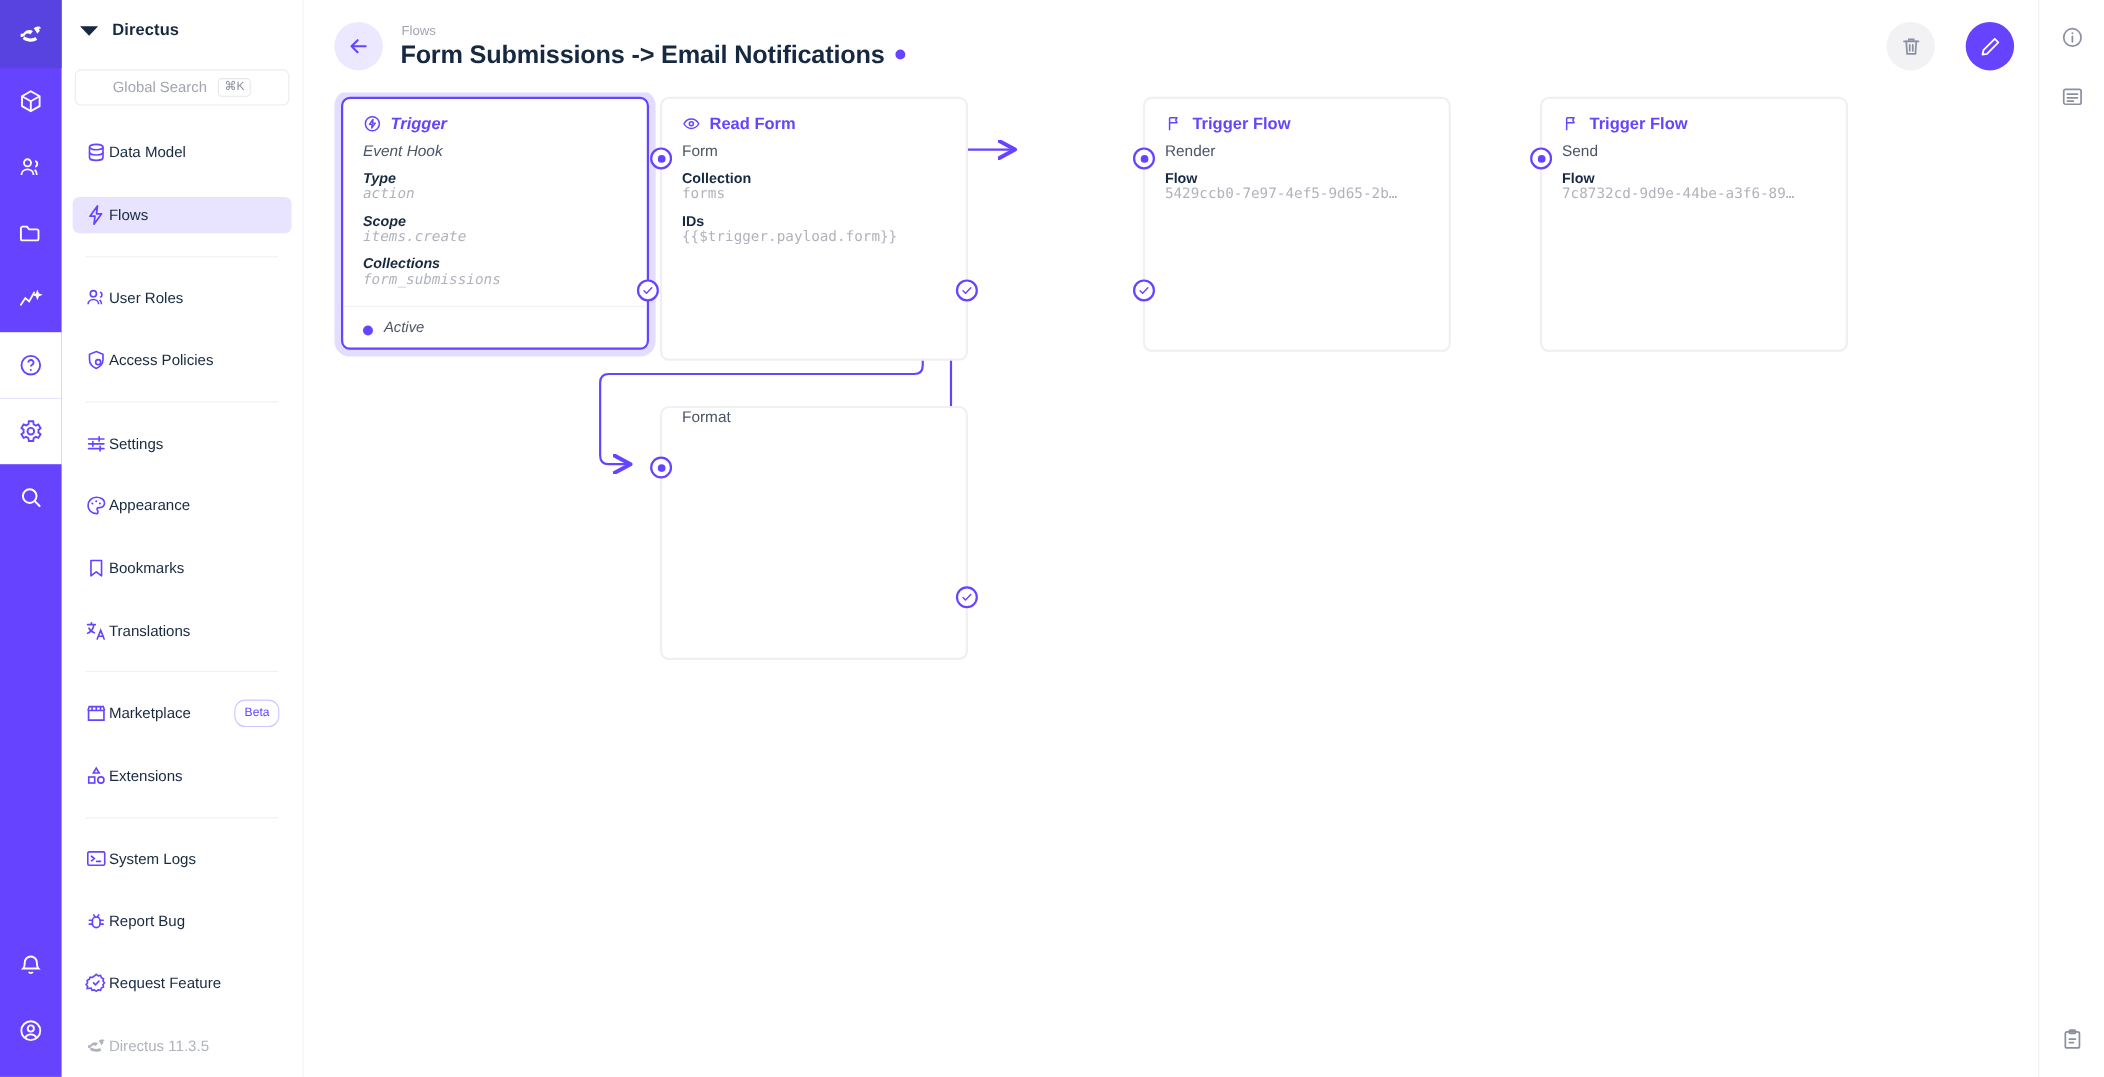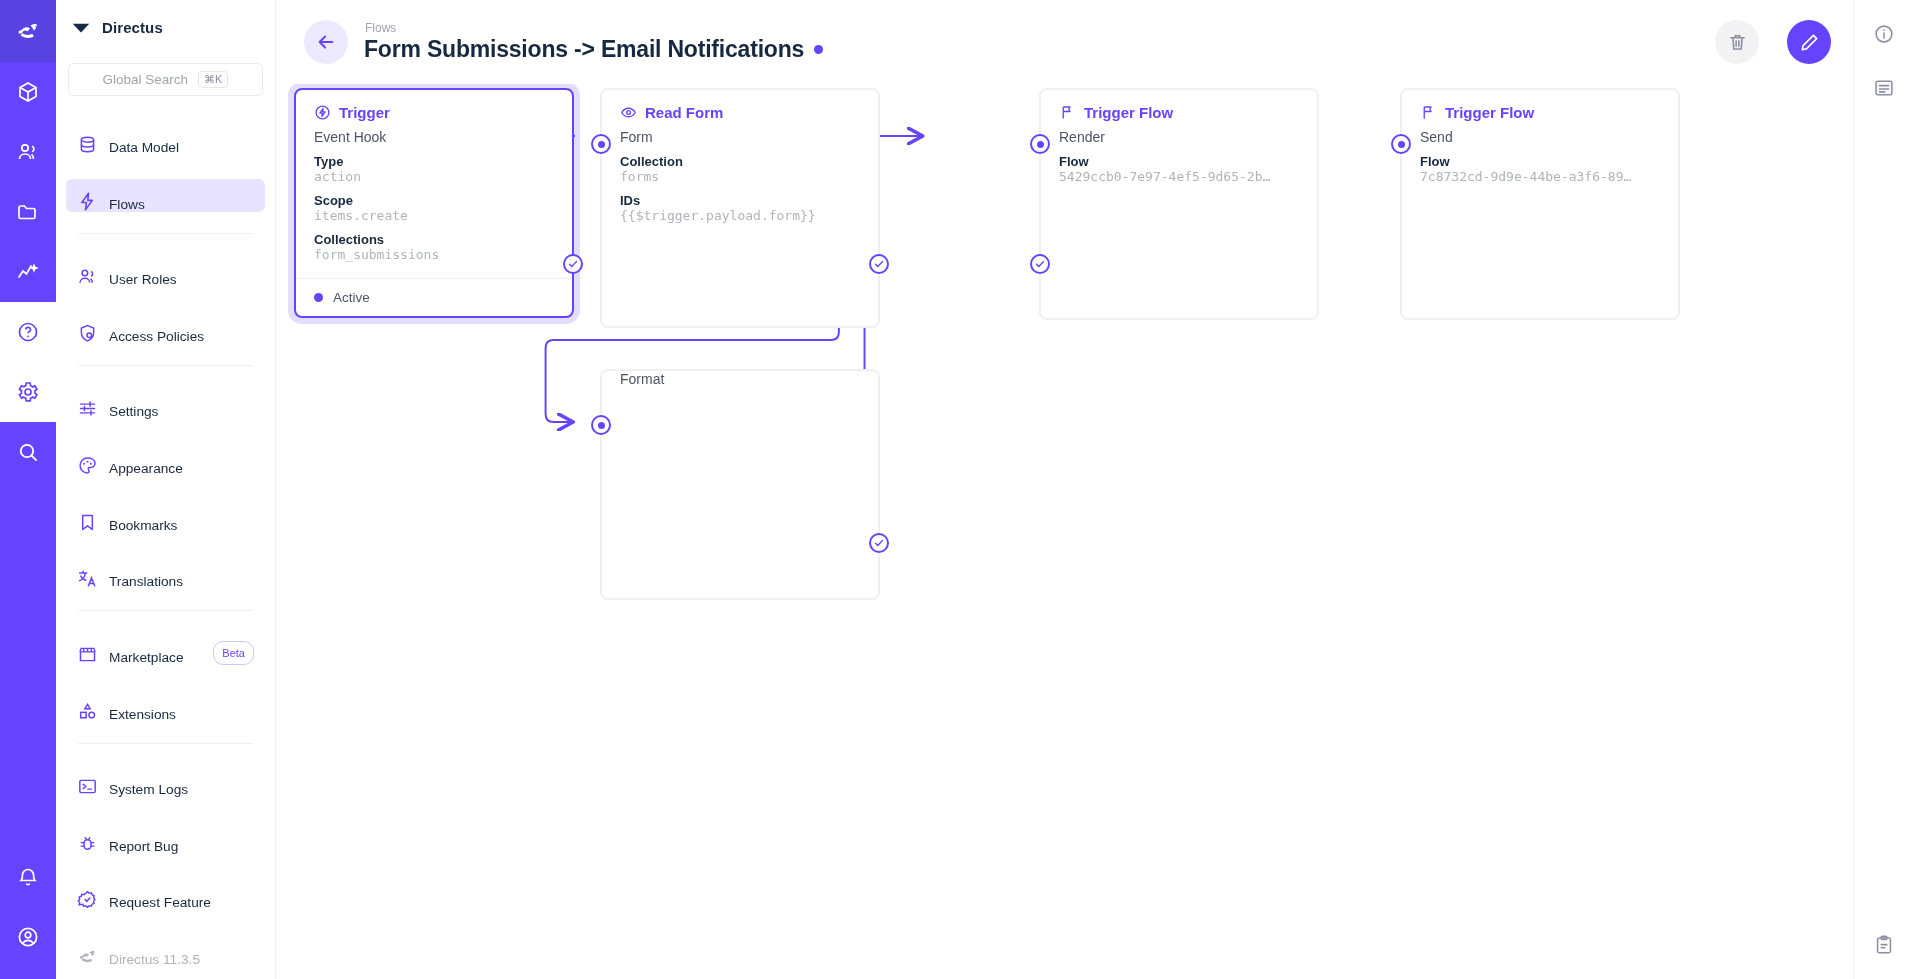--- a/index.html
+++ b/index.html
@@ -68,22 +68,22 @@
   .sb-search-ph { font-size: 13.5px; color: #a2a5b0; }
   .sb-kbd {
     font-size: 11px; color: #8b8fa0;
     border: 1px solid #e6e6ea; border-radius: 4px;
     padding: 2px 5px; line-height: 1;
   }
   .sb-item {
     height: 37px;
     margin: 12px 10px;
     border-radius: 6px;
-    display: flex; align-items: flex-end;
-    gap: 11px;
+    display: flex; align-items: center;
+    gap: 1px;
     padding: 0 11px;
     cursor: pointer;
     color: #172940;
     font-size: 13.7px;
   }
   .sb-item.active { background: #e8e4ff; }
   .sb-item .ic { width: 21px; height: 21px; color: #6644ff; flex: none;
     display:flex; align-items:center; justify-content:center; }
   .sb-item .ic svg { width: 21px; height: 21px; }
   .sb-item .lbl { flex: 1; }
@@ -173,21 +173,21 @@
     margin-top: 9px;
   }
   .fld-val {
     font-size: 13px; color: #b0b3bd;
     font-family: "DejaVu Sans Mono", monospace;
     white-space: nowrap; overflow: hidden; text-overflow: ellipsis;
   }
   .node-footer {
     border-top: 1px solid #f0f0f2;
     padding: 11px 18px;
-    display: flex; align-items: center; gap: 10px;
+    display: flex; align-items: flex-end; gap: 10px;
     font-size: 13.5px; color: #4c5566;
   }
   .status-dot {
     width: 9px; height: 9px; border-radius: 50%;
     background: #6644ff; flex: none;
   }
   .node.tall { min-height: 240px; }
 
   
   .handle {
@@ -501,21 +501,21 @@
 
       <path d="M243,168 L265,168 Q273,168 273,160 L273,60 Q273,52 281,52 L299,52" fill="none" stroke="#6644ff" stroke-width="2" marker-end="url(#arrow)"></path>
 
       <path d="M540,168 L562,168 Q570,168 570,176 L570,248 Q570,256 562,256 L281,256 Q273,256 273,264 L273,330 Q273,338 281,338 L299,338" fill="none" stroke="#6644ff" stroke-width="2" marker-end="url(#arrow)"></path>
 
       <path d="M540,447 L588,447 Q596,447 596,439 L596,60 Q596,52 604,52 L653,52" fill="none" stroke="#6644ff" stroke-width="2" marker-end="url(#arrow)"></path>
 
       <path d="M896,168 L918,168 Q926,168 926,160 L926,60 Q926,52 934,52 L952,52" fill="none" stroke="#6644ff" stroke-width="2" marker-end="url(#arrow)"></path>
     </svg>
 
-    <div class="node trigger" style="left:18px; top:4px;">
+    <div class="node trigger" style="left:34px; top:4px;font-style:italic;">
       <div class="node-head">
         <svg viewBox="0 0 24 24" fill="none" stroke="currentColor" stroke-width="1.9" stroke-linejoin="round">
           <circle cx="12" cy="12" r="9"></circle>
             <path d="M12.8 6.4L8.3 12.8h3.4l-.5 4.8 4.5-6.4h-3.4l.5-4.8z"></path>
         </svg>
         <span>Trigger</span>
       </div>
       <div class="node-body">
         <div class="node-sub">Event Hook</div>
         <div class="fld-key">Type</div>

